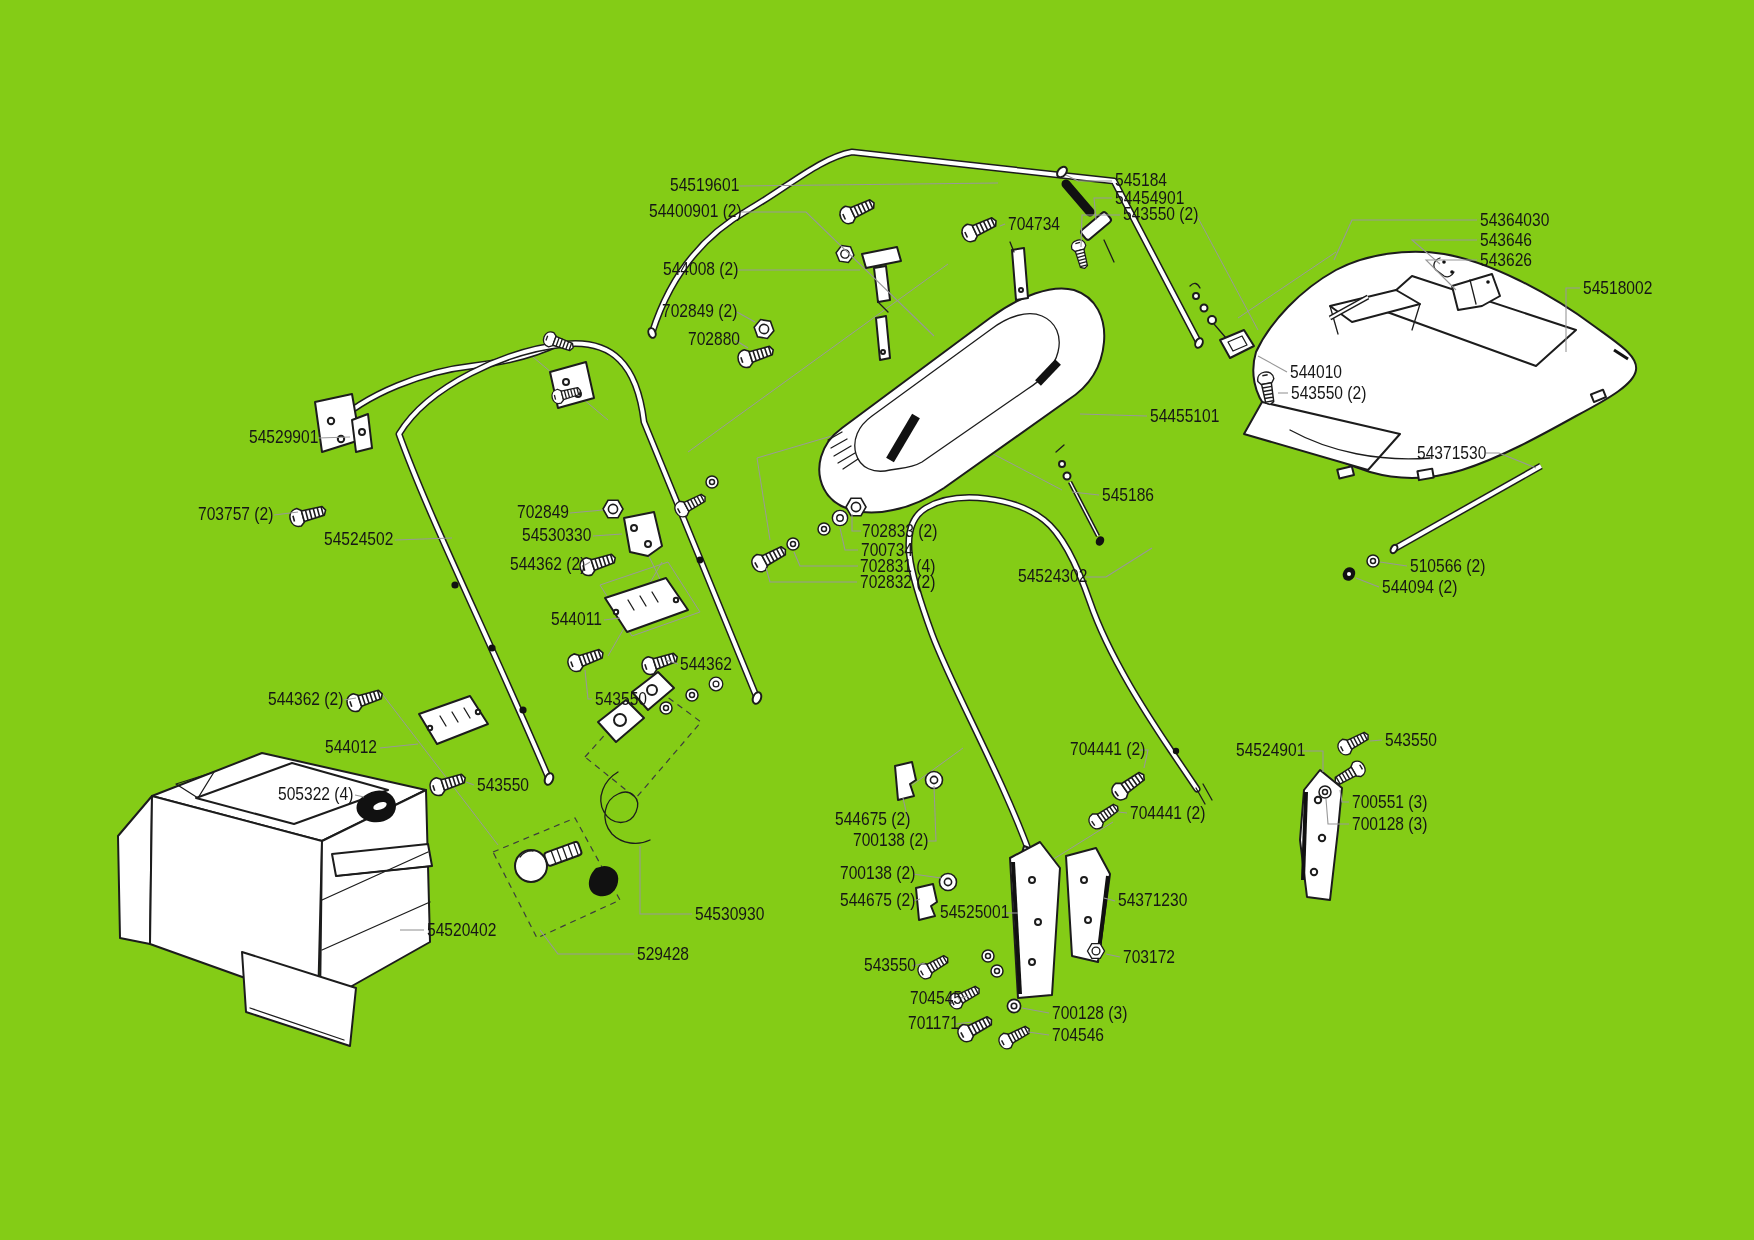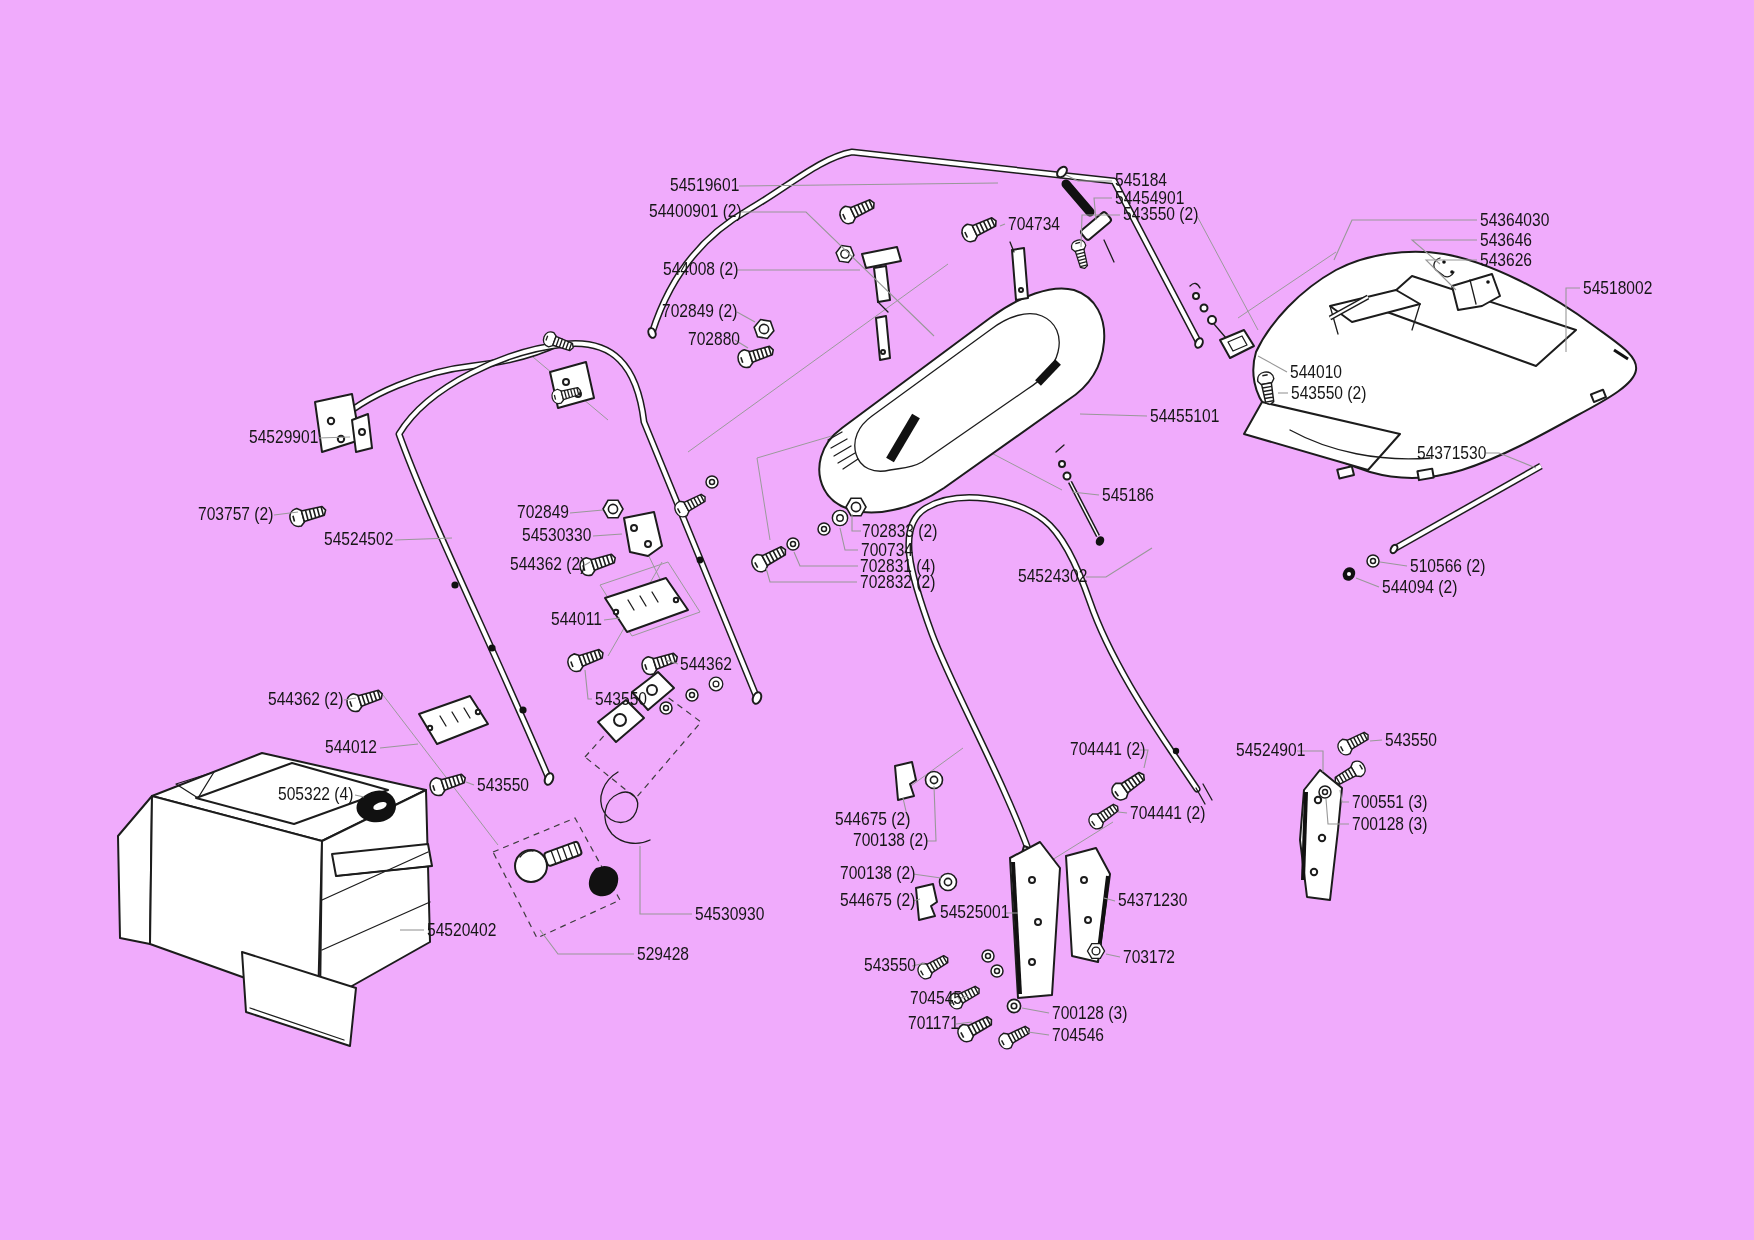--- a/index.html
+++ b/index.html
@@ -1,16 +1,16 @@
 <!DOCTYPE html>
 <html><head>
 <meta charset="utf-8">
 <style>
   html,body{margin:0;padding:0;background:#fff;}
-  #stage{position:relative;width:1754px;height:1240px;background:#f0abfc;overflow:hidden;
+  #stage{position:relative;width:1754px;height:1240px;background:#84cc16;overflow:hidden;
          font-family:"Liberation Sans",sans-serif;}
   #drawing{position:absolute;left:0;top:0;width:1754px;height:1240px;}
   #labels{position:absolute;left:0;top:0;width:100%;height:100%;pointer-events:none;}
   .part-label{position:absolute;font-size:19px;line-height:1.05;color:#161616;
               white-space:nowrap;transform:scaleX(0.82);transform-origin:0 0;
               font-family:"Liberation Sans",sans-serif;}
   .tube-outer{fill:none;stroke:#1c1c1c;stroke-width:7;stroke-linecap:round;stroke-linejoin:round;}
   .tube-inner{fill:none;stroke:#ffffff;stroke-width:4;stroke-linecap:round;stroke-linejoin:round;}
   .ol{fill:#fff;stroke:#1c1c1c;stroke-width:2;stroke-linejoin:round;stroke-linecap:round;}
   .ol-thin{fill:none;stroke:#1c1c1c;stroke-width:1.3;stroke-linejoin:round;stroke-linecap:round;}

